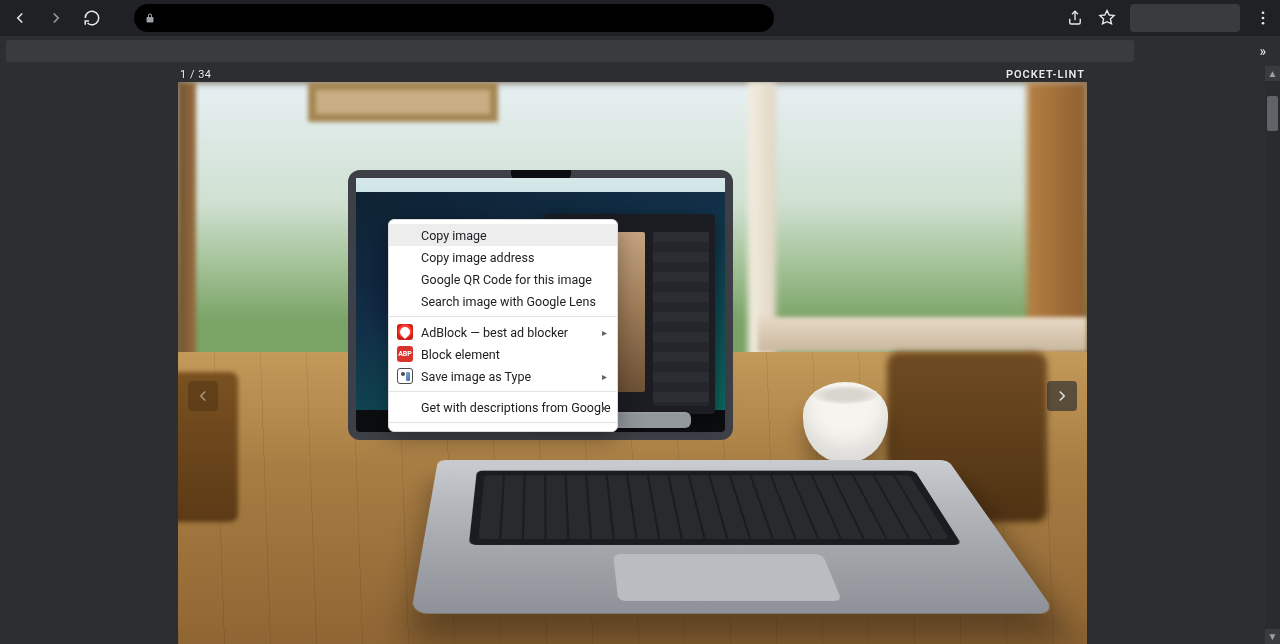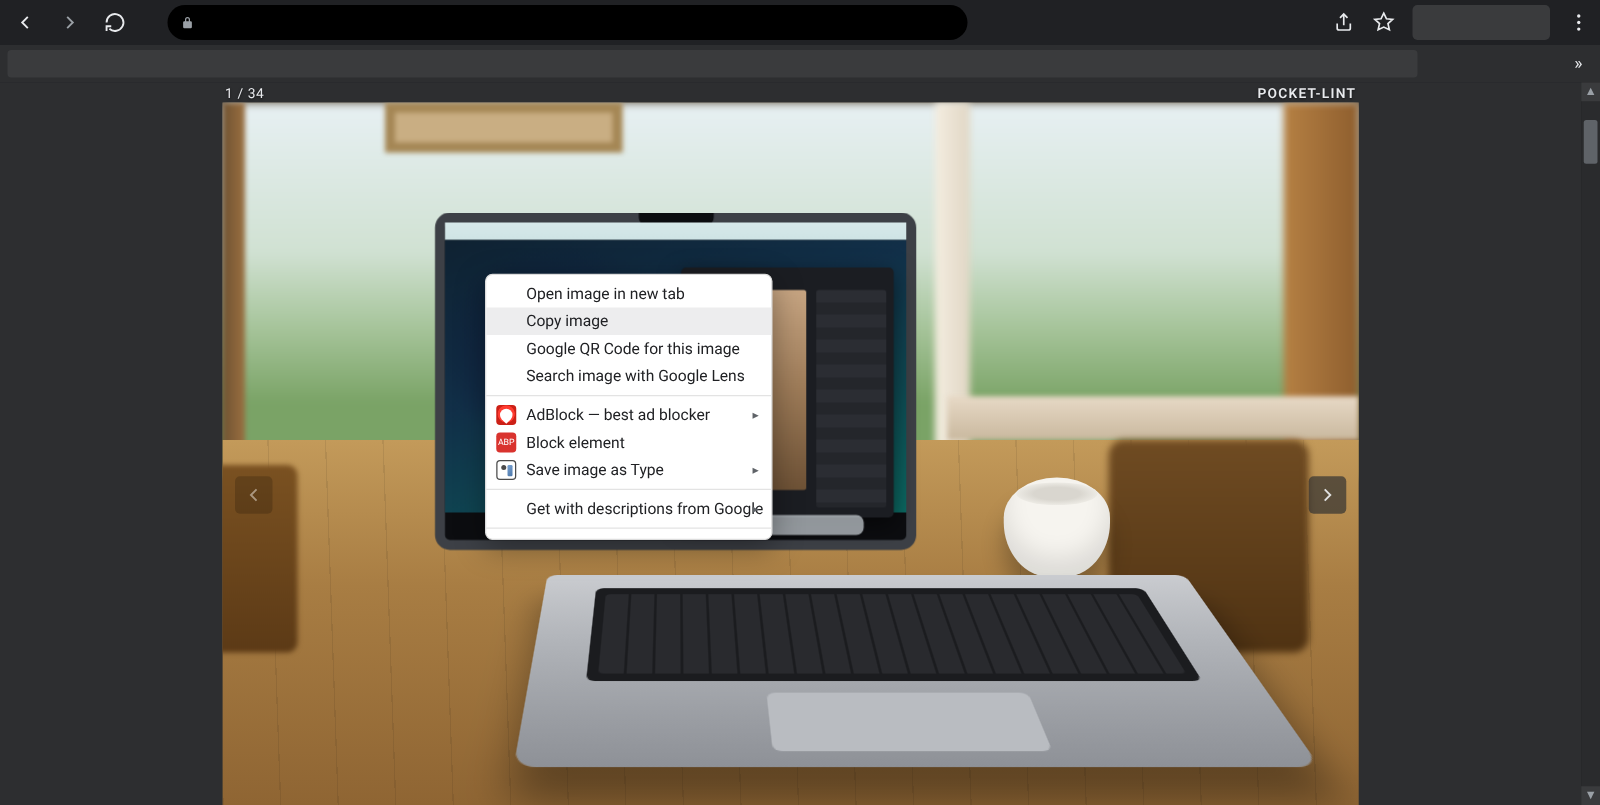--- a/index.html
+++ b/index.html
@@ -325,21 +325,21 @@
   .context-menu .item .sub {
     position: absolute; right: 10px; color: #5f6368; font-size: 10px;
   }
   .context-menu .item .icon {
     position: absolute; left: 8px; width: 16px; height: 16px;
     display: flex; align-items: center; justify-content: center;
     border-radius: 3px;
   }
   .ic-adblock { background: radial-gradient(circle at 50% 45%, #ff3b30 55%, #cc2016 60%); }
   .ic-adblock::after { content:""; position:absolute; width:10px; height:10px; background:#fff; border-radius:50% 50% 50% 0; transform: rotate(-45deg); }
-  .ic-abp { background: #d9332e; color: #fff; font-size: 7px; font-weight: 400; }
+  .ic-abp { background: #d9332e; color: #fff; font-size: 7px; font-weight: 700; }
   .ic-idm { background: linear-gradient(135deg,#29a845,#1c7c2f); border-radius: 50%; }
   .ic-idm::after { content:""; position:absolute; top:3px; left:6px; width:0;height:0;border-left:3px solid transparent;border-right:3px solid transparent;border-top:5px solid #fff; }
   .ic-type { border: 1.5px solid #4b4b4b; border-radius: 3px; }
   .ic-type::before { content:""; position:absolute; top:3px; left:3px; width:4px; height:4px; background:#4b4b4b; border-radius:50%; }
   .ic-type::after { content:""; position:absolute; top:3px; right:2px; bottom:2px; left:8px; background:linear-gradient(135deg,#7aa3d4,#4b76a8); border-radius:1px; }
 
   .dock span:nth-child(1){background:#4a77d4}
   .dock span:nth-child(2){background:#e1574c}
   .dock span:nth-child(3){background:#f4b400}
   .dock span:nth-child(4){background:#34a853}
@@ -474,25 +474,25 @@
   </div>
 </div>
 
 <div class="scrollbar-v">
   <div class="arrow">▲</div>
   <div class="thumb"></div>
   <div class="arrow bottom">▼</div>
 </div>
 
 <div class="context-menu">
-  <div class="item">
-      <span>Open image in new tab</span>
-    </div>
   <div class="item hover">
       <span>Copy image</span>
+    </div>
+  <div class="item">
+      <span>Copy image address</span>
     </div>
   <div class="item">
       <span>Google QR Code for this image</span>
     </div>
   <div class="item">
       <span>Search image with Google Lens</span>
     </div>
   <div class="sep"></div>
   <div class="item">
     <span class="icon ic-adblock"></span>

